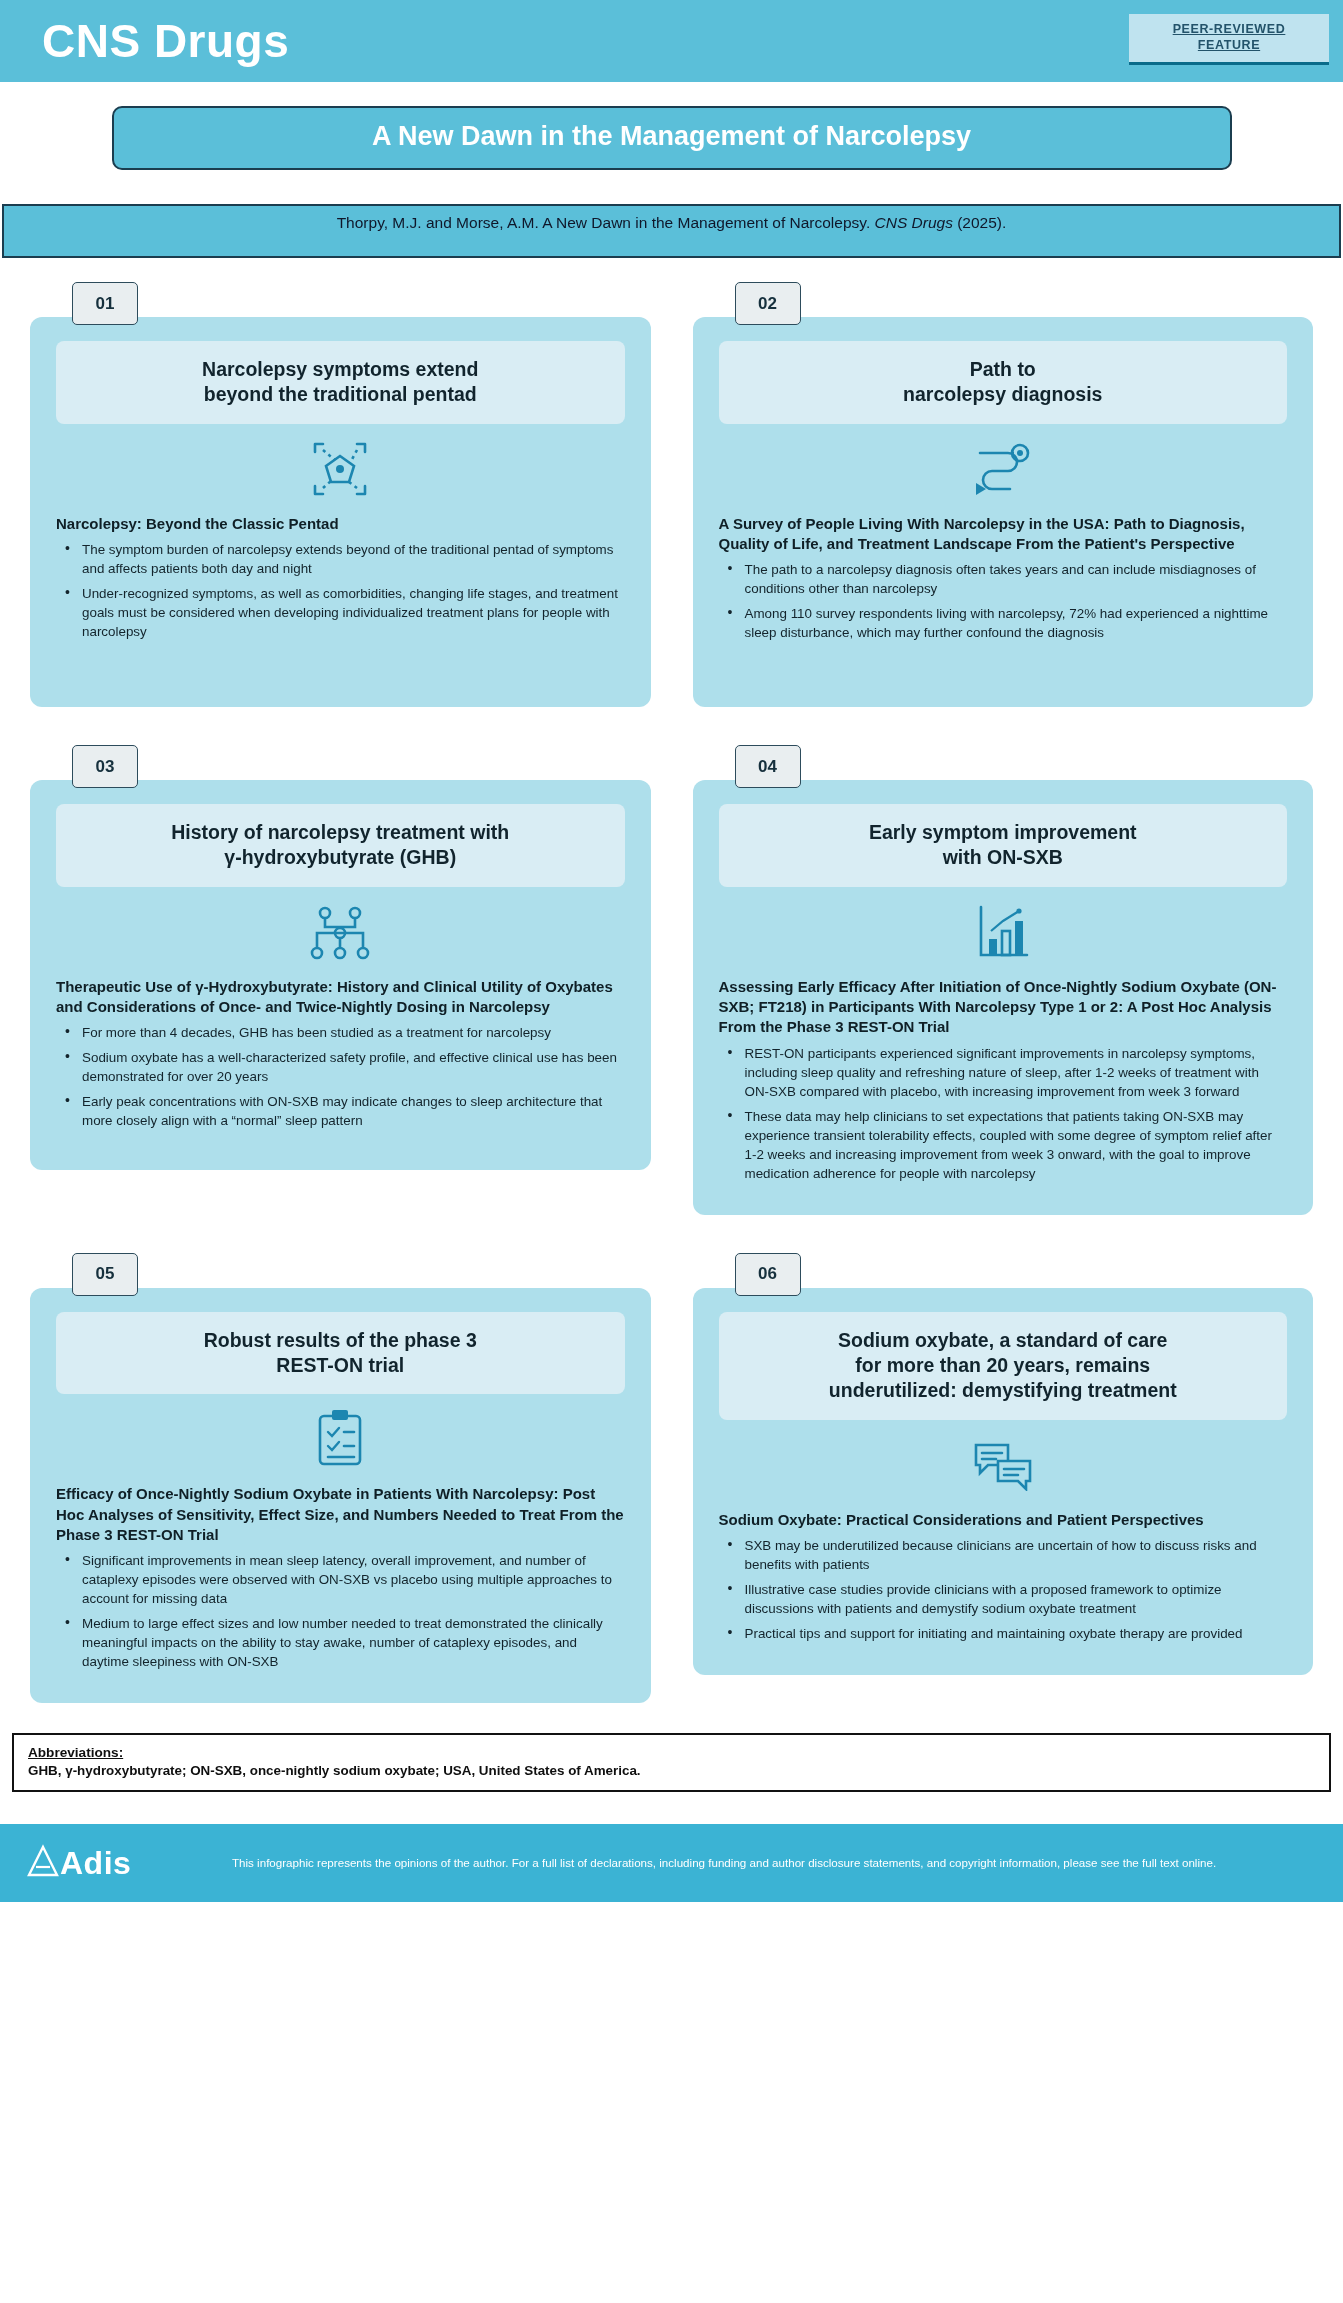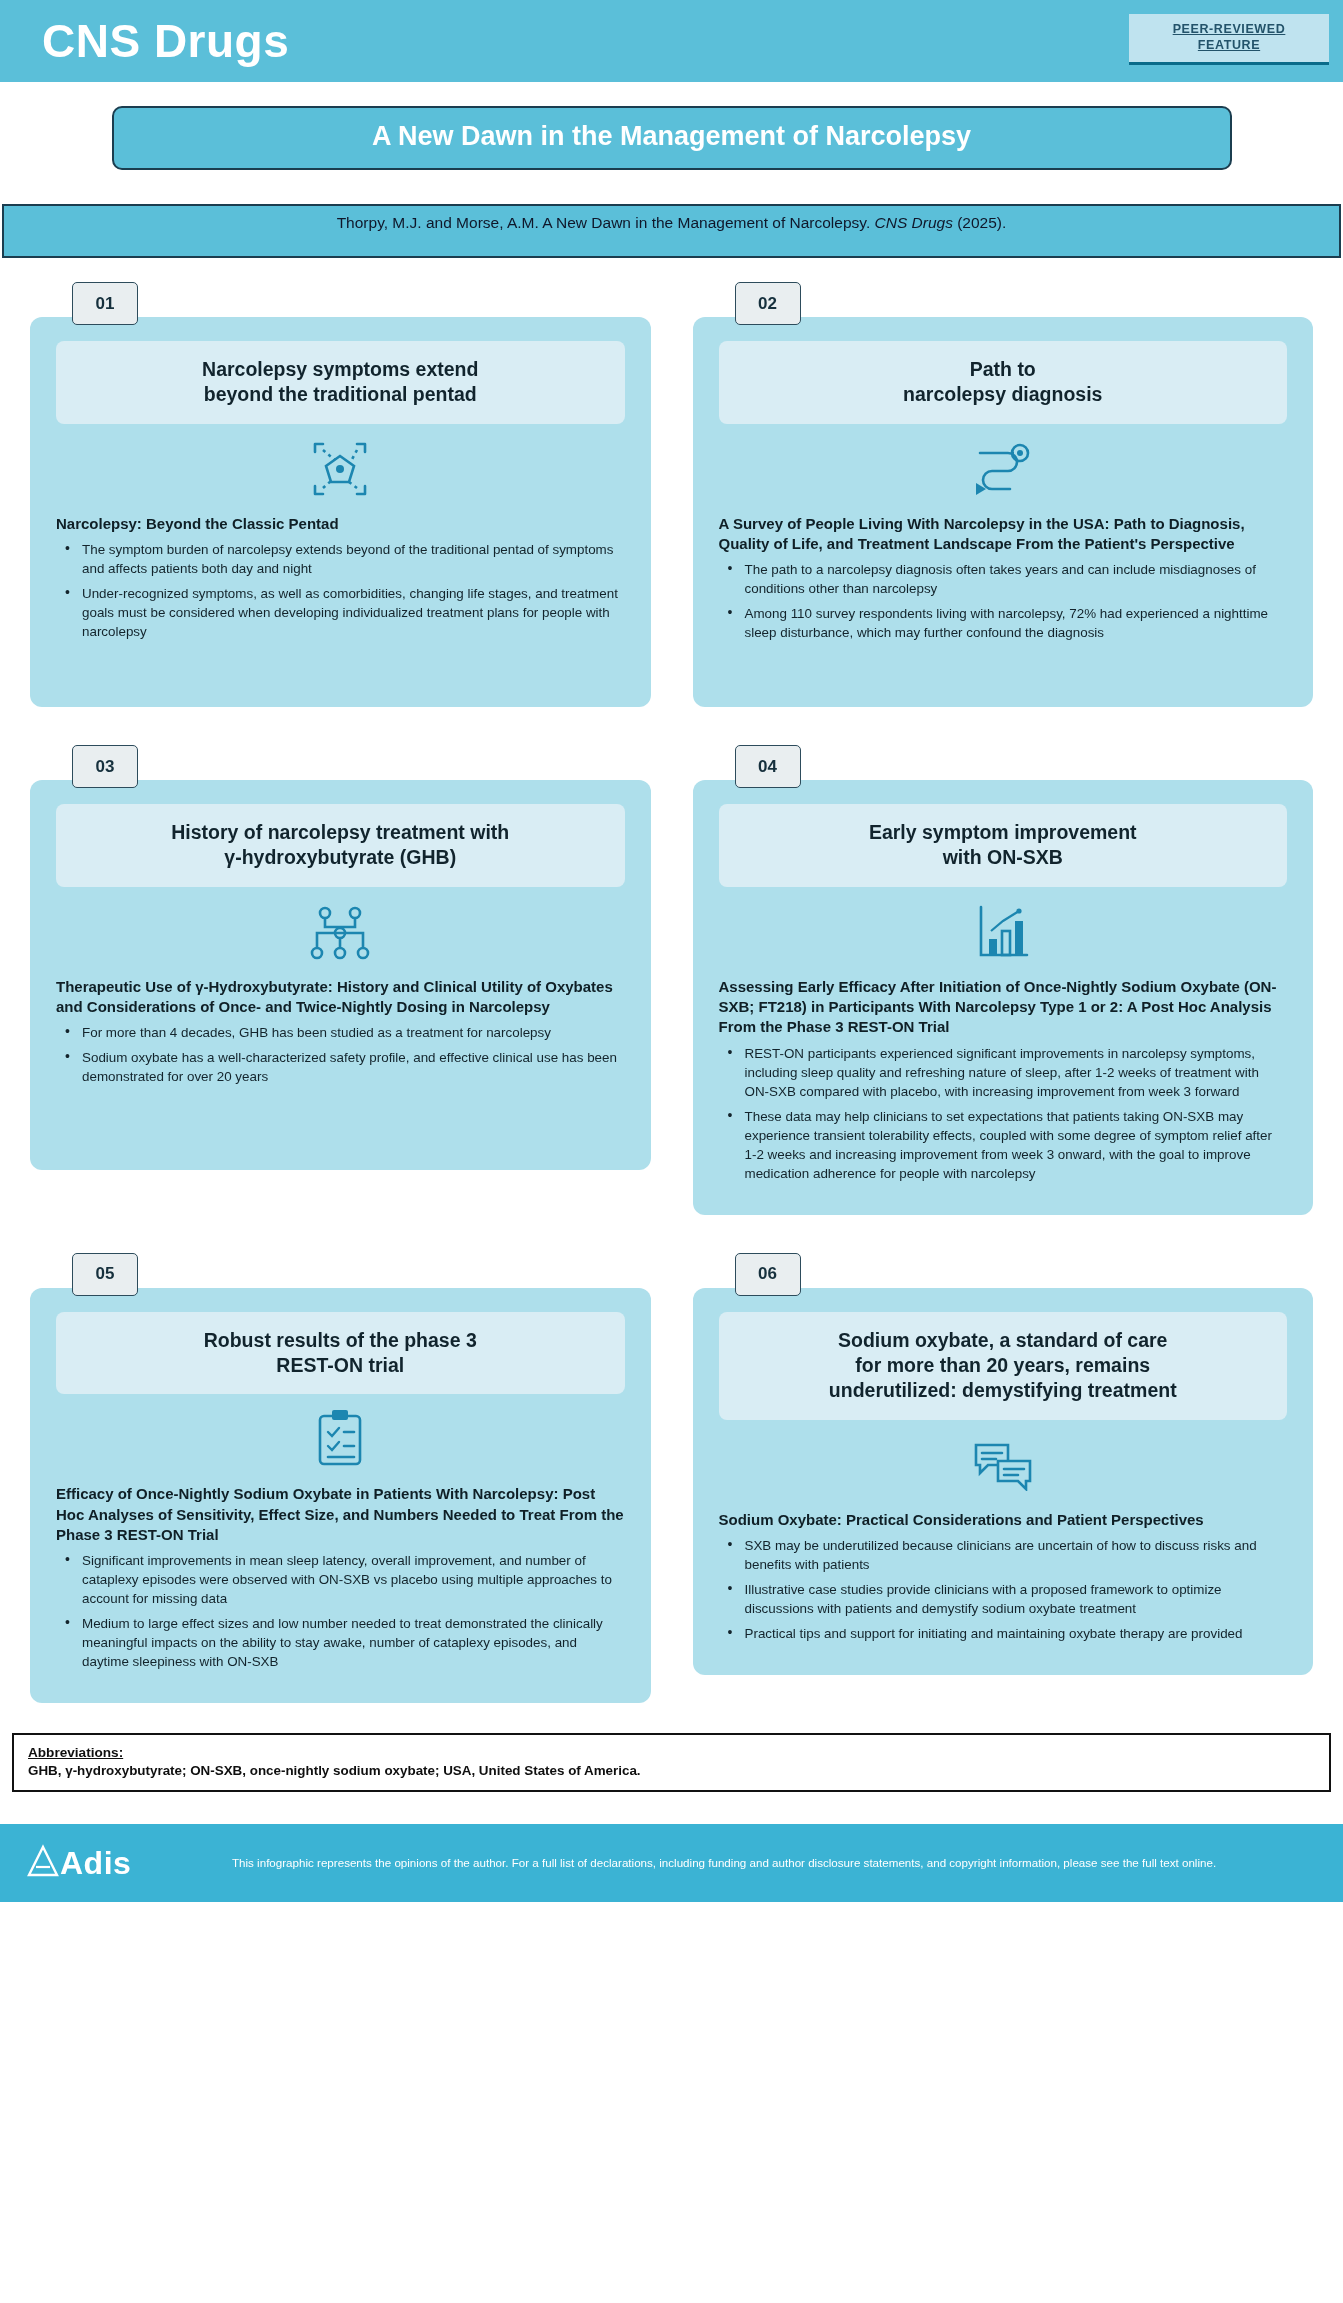--- a/index.html
+++ b/index.html
@@ -318,20 +318,21 @@
             <path d="M18,15 V24 H48 V15"></path>
             <path d="M10,45 V30 H56 V45"></path>
             <path d="M33,35 V45"></path>
             <path d="M33,24 V25"></path>
           </svg>
         </div>
         <div class="body-title">Therapeutic Use of γ-Hydroxybutyrate: History and Clinical Utility of Oxybates and Considerations of Once- and Twice-Nightly Dosing in Narcolepsy</div>
         <ul class="bullets">
           <li>For more than 4 decades, GHB has been studied as a treatment for narcolepsy</li>
           <li>Sodium oxybate has a well-characterized safety profile, and effective clinical use has been demonstrated for over 20 years</li>
+          <li>Early peak concentrations with ON-SXB may indicate changes to sleep architecture that more closely align with a “normal” sleep pattern</li>
         </ul>
       </div>
     </div>
 
     <div class="cell h-d">
       <div class="num-tab">04</div>
       <div class="card">
         <div class="card-head">Early symptom improvement
 with ON-SXB</div>
         <div class="icon-box">

